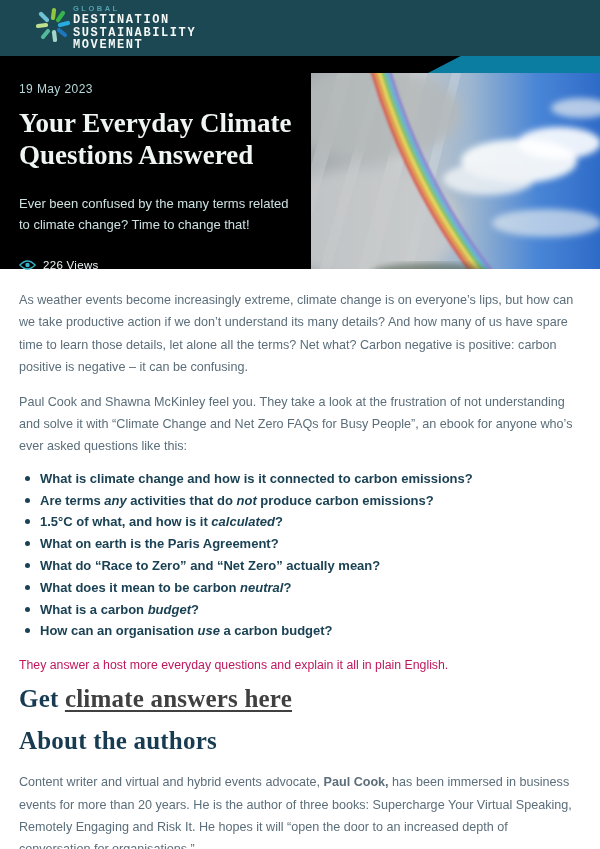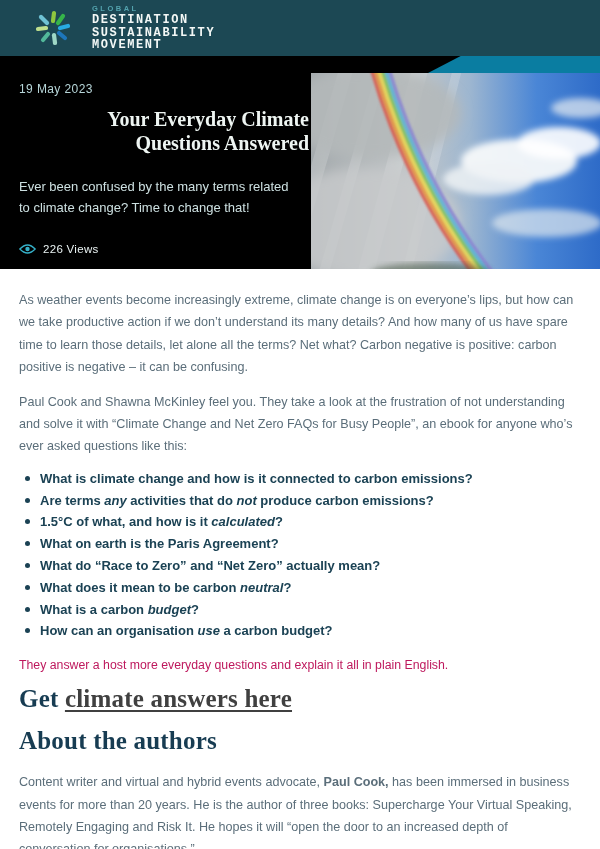--- a/index.html
+++ b/index.html
@@ -3,38 +3,38 @@
 <meta charset="utf-8">
 <style>
   * { margin:0; padding:0; box-sizing:border-box; }
   html,body { width:600px; height:849px; background:#ffffff; font-family:"Liberation Sans", sans-serif; overflow:hidden; }
 
   
   .site-header {
     position:relative; width:600px; height:56px;
     background:#1c4854; display:flex; align-items:center; padding-left:33px;
   }
-  .logo { display:flex; align-items:center; gap:19px; cursor:pointer; }
+  .logo { display:flex; align-items:flex-start; gap:0; cursor:pointer; }
   .logo-mark { width:40px; height:40px; flex:0 0 auto; }
   .logo-text { display:flex; flex-direction:column; line-height:1.02; }
   .logo-global { font-size:7.5px; letter-spacing:2.5px; color:#53a3ae; font-weight:bold; margin-bottom:2px; }
   .logo-line { font-family:Liberation Mono, monospace; font-weight:bold; font-size:12px; letter-spacing:1.6px; color:#f3f8f6; }
 
   
   .hero { position:relative; width:600px; height:213px; background:#000000; }
   .hero-accent {
     position:absolute; top:0; right:0; width:172px; height:17px;
     background:#0a7da1;
     clip-path:polygon(19% 0, 100% 0, 100% 100%, 0% 100%);
   }
   .hero-left { position:absolute; left:19px; top:26px; width:300px; }
   .hero-date { font-size:12px; color:#b7d6d9; letter-spacing:.4px; margin-bottom:12px; }
   .hero-title {
     font-family:"Liberation Serif", serif; font-weight:bold;
-    font-size:20px; line-height:1.18; color:#eef5f2; width:290px; margin-bottom:22px;text-align:right;
+    font-size:27px; line-height:1.18; color:#eef5f2; width:290px; margin-bottom:22px;
   }
   .hero-sub { font-size:13px; line-height:1.6; color:#cde0e1; width:278px; margin-bottom:24px; }
   .hero-views { display:flex; align-items:center; gap:7px; }
   .eye-icon { width:17px; height:12px; }
   .views-label { font-size:11.5px; color:#e9f2f2; letter-spacing:.3px; }
 
   .hero-photo { position:absolute; left:311px; top:17px; width:289px; height:196px; overflow:hidden; }
   .hero-photo svg { display:block; }
 
   

